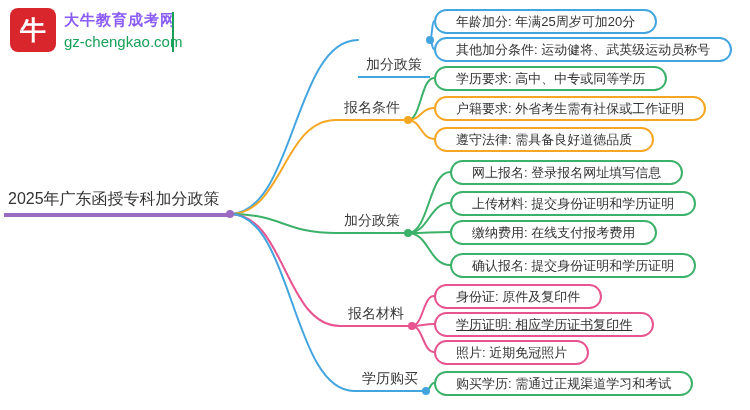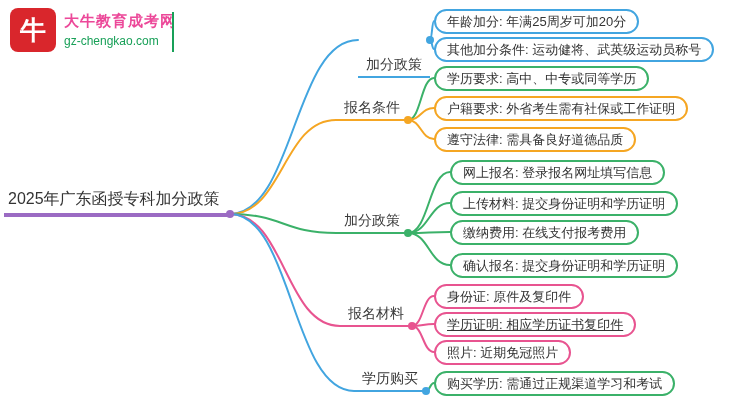--- a/index.html
+++ b/index.html
@@ -15,31 +15,31 @@
     font-size:16px;line-height:22px;padding:0 10px 3px 4px;
     border-bottom:4px solid #3b82f6;color:#333;z-index:2;white-space:nowrap;
   }
   .branch{
     position:absolute;width:56px;text-align:center;white-space:nowrap;
     font-size:14px;line-height:18px;padding:0 8px 3px 8px;
     border-bottom:2px solid #999;color:#3a3a3a;z-index:2;
   }
   .leaf{
     position:absolute;white-space:nowrap;
-    font-size:13px;line-height:17px;padding:2px 11px;
+    font-size:13px;line-height:17px;padding:2px 20px;
     border:2px solid #999;border-radius:13px;background:#fff;color:#333;z-index:2;
   }
   .logo{position:absolute;left:10px;top:8px;display:flex;gap:8px;align-items:center;z-index:3;}
   .logo-icon{
     width:46px;height:44px;background:#d9262c;border-radius:8px;color:#fff;
     display:flex;align-items:center;justify-content:center;
     font-size:26px;font-weight:bold;
   }
-  .logo-text .name{color:#ec4899;font-weight:bold;font-size:15px;letter-spacing:1px;}
-  .logo-text .url{color:#18a058;font-size:12px;margin-top:3px;}
+  .logo-text .name{color:#8b5cf6;font-weight:bold;font-size:15px;letter-spacing:1px;}
+  .logo-text .url{color:#18a058;font-size:15px;margin-top:3px;}
   .logo-divider{position:absolute;left:172px;top:12px;width:2px;height:40px;background:#18a058;z-index:3;}
 </style>
 </head>
 <body>
 
 <svg class="links" width="750" height="410">
 
   <path d="M230 214 C294 214,294 40,358 40" style="stroke: rgb(66, 165, 224);"></path>
   <path d="M230 214 C283 214,283 120,336 120" style="stroke: rgb(245, 166, 35);"></path>
   <path d="M230 214 C283 214,283 233,336 233" style="stroke: rgb(59, 177, 105);"></path>

